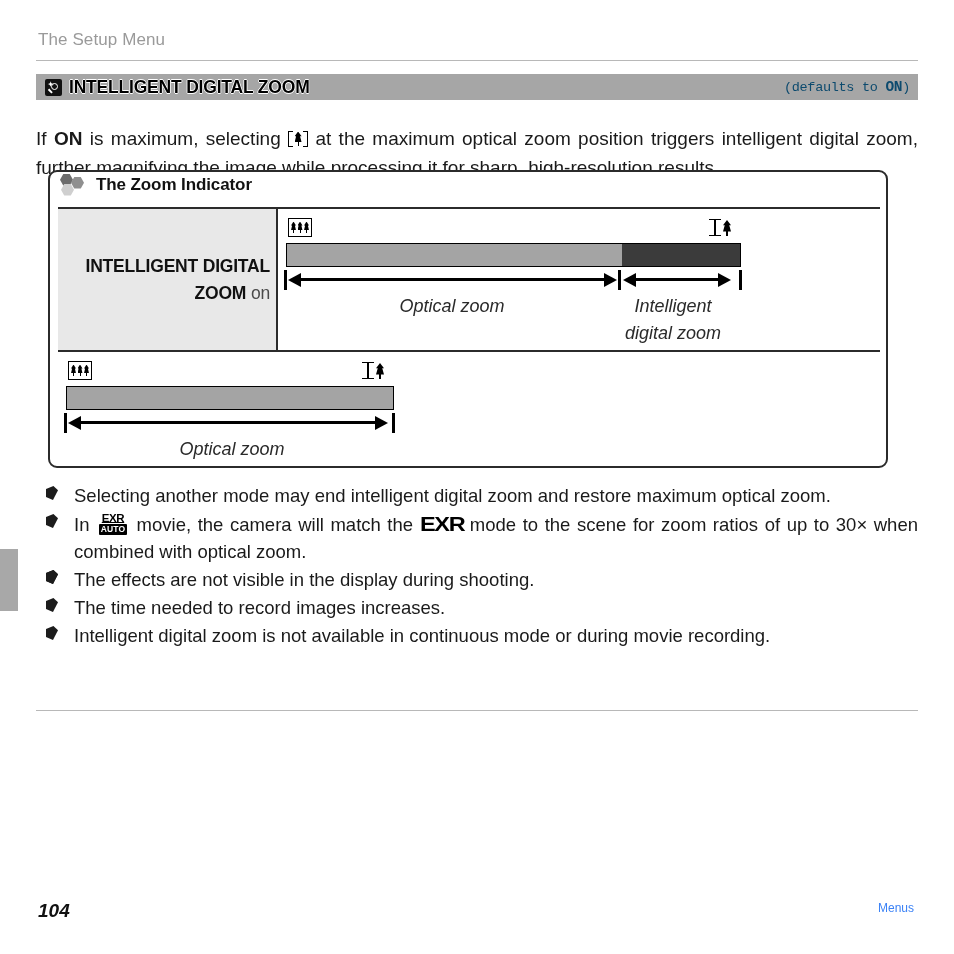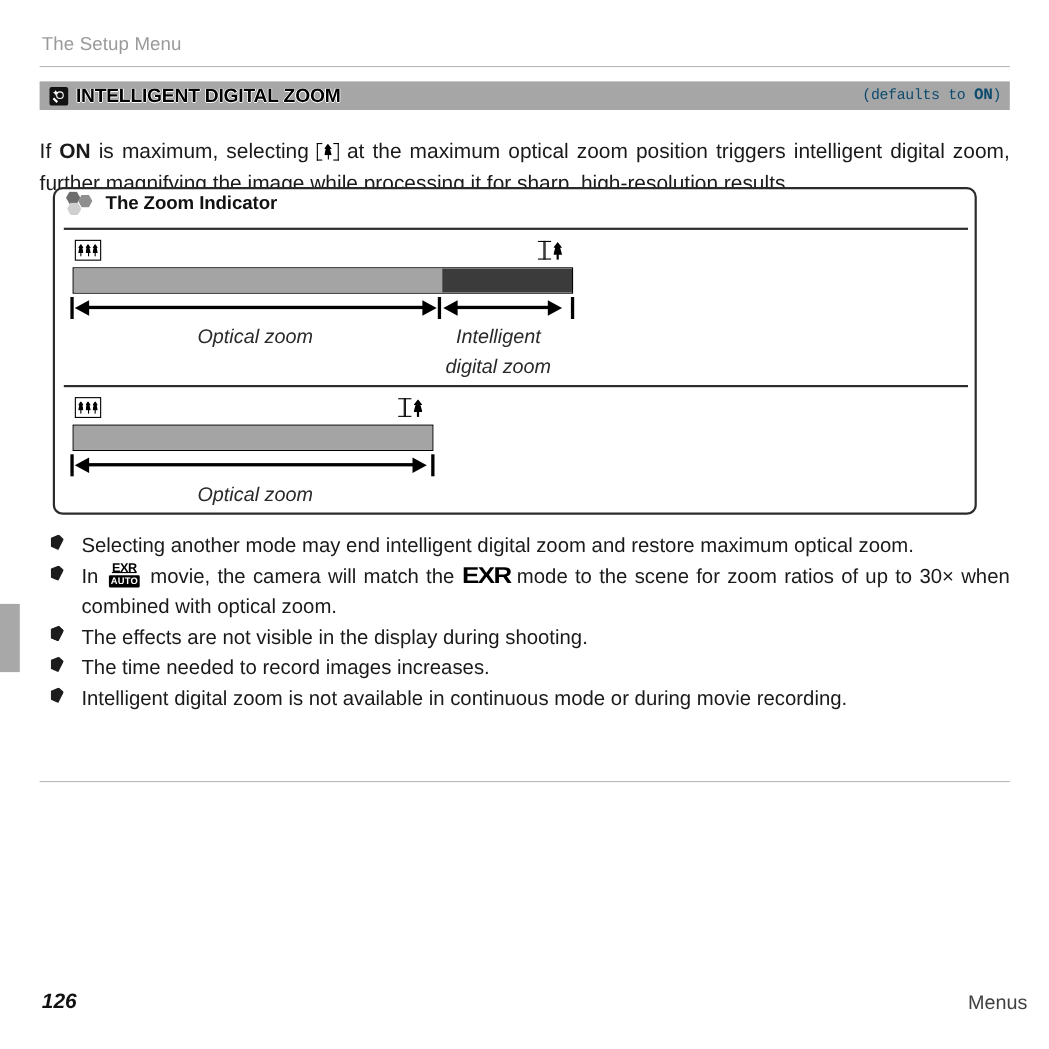--- a/index.html
+++ b/index.html
@@ -427,24 +427,24 @@
     position: absolute;
     left: 38px;
     top: 900px;
     font-size: 19px;
     font-weight: bold;
     font-style: italic;
     color: #111;
   }
   .foot-right {
     position: absolute;
-    right: 20px;
+    right: 40px;
     top: 901px;
-    font-size: 18px;
-    color: #404040;
+    font-size: 12px;
+    color: #3b82f6;
   }
 </style>
 </head>
 <body>
 
 <div class="running-head">The Setup Menu</div>
 <div class="head-rule"></div>
 
 <div class="edge-tab"></div>
 
@@ -476,20 +476,23 @@
       <span class="hex c"></span>
     </div>
     <div class="note-title-text">The Zoom Indicator</div>
   </div>
   <div class="note-rule"></div>
 
   <div class="tbl">
     <div class="row-sep"></div>
 
     <div class="trow r1">
+      <div class="tcell-label">
+        <div class="label-inner"><span>INTELLIGENT DIGITAL ZOOM</span> <span class="state">on</span></div>
+      </div>
       <div class="tcell-graphic">
 
         <div class="zicon" style="left:10px;">
           <span class="icon-wide">
             <span class="box"></span>
             <span class="tree" style="left:3px;top:3.5px;width:5px;height:12px;background:none;">
                 <span class="crown"></span>
                 <span class="trunk"></span>
               </span>
             <span class="tree" style="left:9.5px;top:3.5px;width:5px;height:12px;background:none;">
@@ -612,14 +615,14 @@
   </div>
 
   <div class="bullet">
     <span class="mark"></span>
     <span>Intelligent digital zoom is not available in continuous mode or during movie recording.</span>
   </div>
 
 </div>
 
 <div class="foot-rule"></div>
-<div class="page-num">126</div>
+<div class="page-num">104</div>
 <div class="foot-right">Menus</div>
 
 </body></html>

